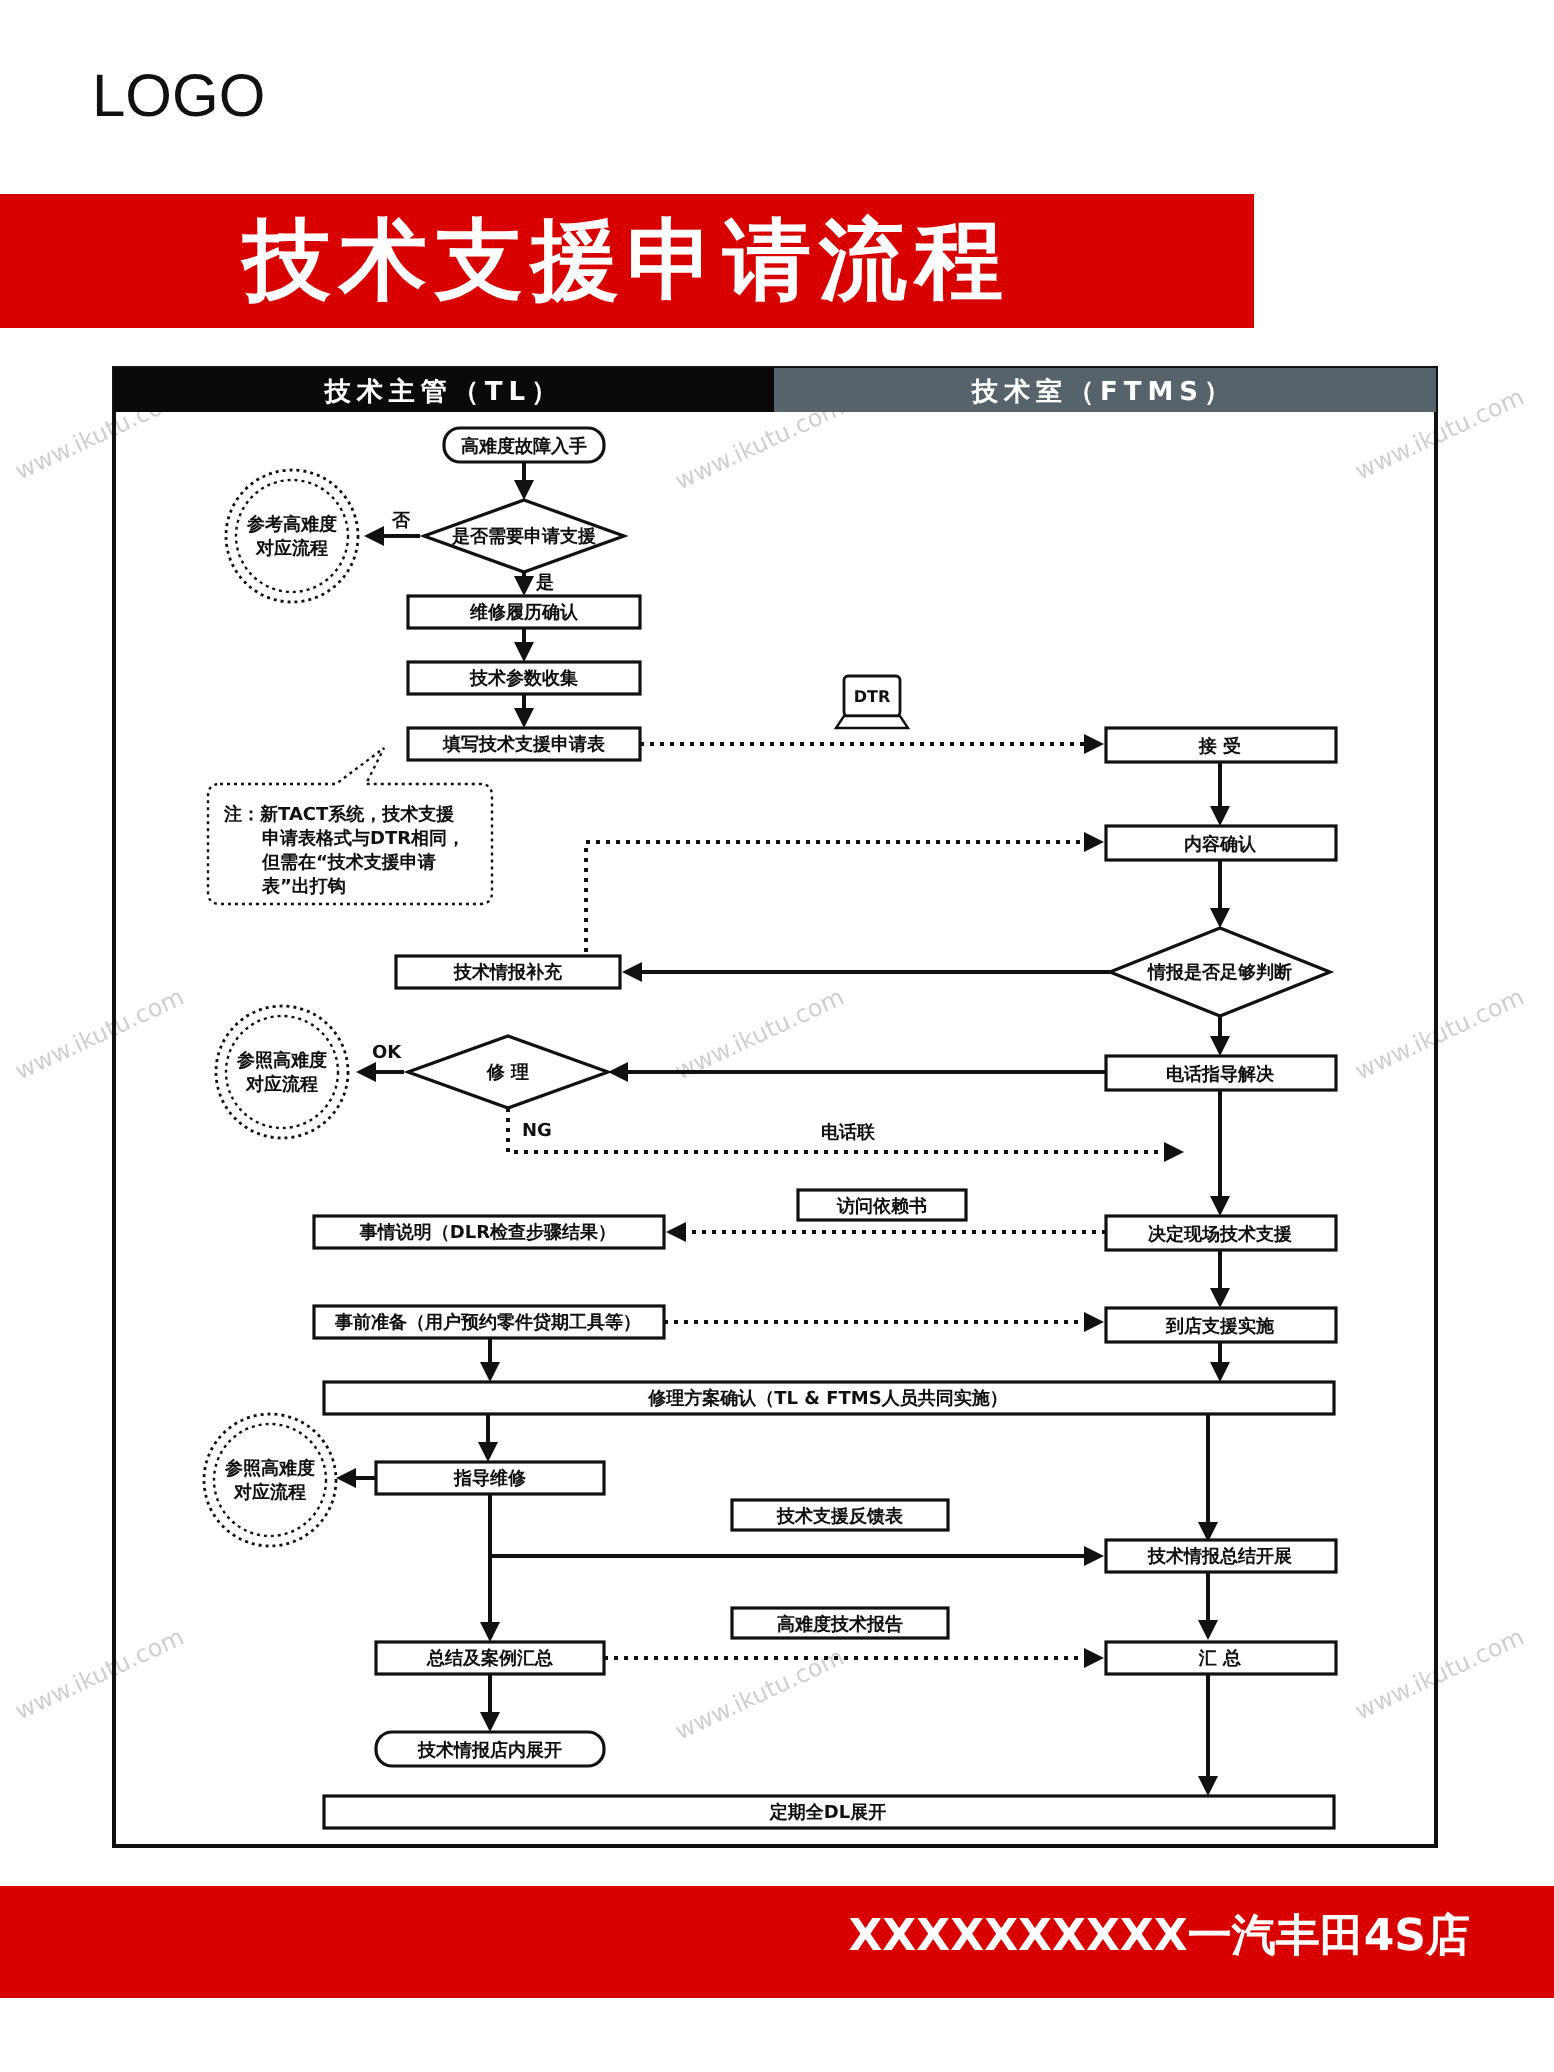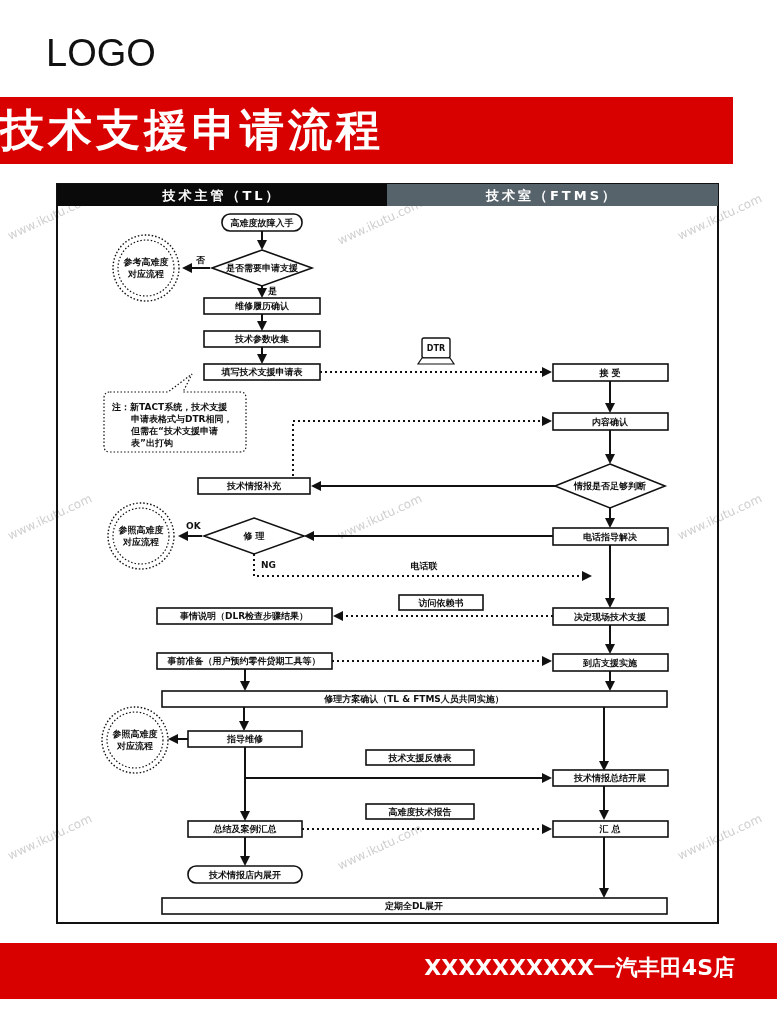--- a/index.html
+++ b/index.html
@@ -1,18 +1,18 @@
 <!DOCTYPE html>
 <html><head>
 <meta charset="utf-8">
 <style>
   html,body{margin:0;padding:0;background:#fff;}
   body{width:777px;height:1036px;position:relative;overflow:hidden;font-family:"DejaVu Sans",sans-serif;}
-  .logo{position:absolute;left:46px;top:32px;font-family:"Liberation Sans",sans-serif;font-size:38px;color:#111;letter-spacing:0px;}
-  .title-bar{position:absolute;left:0;top:97px;width:733px;height:67px;background:#d90000;display:flex;align-items:center;justify-content:flex-start;}
+  .logo{position:absolute;left:46px;top:32px;font-family:"Liberation Sans",sans-serif;font-size:30px;color:#111;letter-spacing:0px;}
+  .title-bar{position:absolute;left:0;top:97px;width:627px;height:67px;background:#d90000;display:flex;align-items:center;justify-content:center;}
   .title-bar span{color:#fff;font-size:44px;font-weight:bold;letter-spacing:4px;font-family:"DejaVu Sans",sans-serif;}
   .footer-bar{position:absolute;left:0;top:943px;width:777px;height:56px;background:#d90000;}
   .footer-bar span{position:absolute;right:42px;top:10px;color:#fff;font-size:22px;font-weight:bold;font-family:"DejaVu Sans",sans-serif;}
   svg{position:absolute;left:0;top:0;}
   .t{font-family:"DejaVu Sans",sans-serif;font-size:9px;font-weight:bold;fill:#111;}
   .lane{font-family:"DejaVu Sans",sans-serif;font-size:13px;font-weight:bold;fill:#fff;letter-spacing:3px;}
   .box{fill:#fff;stroke:#111;stroke-width:1.6;}
   .ln{stroke:#111;stroke-width:2;fill:none;}
   .dot{stroke:#111;stroke-width:2;fill:none;stroke-dasharray:2 3;}
   .ah{fill:#111;}

